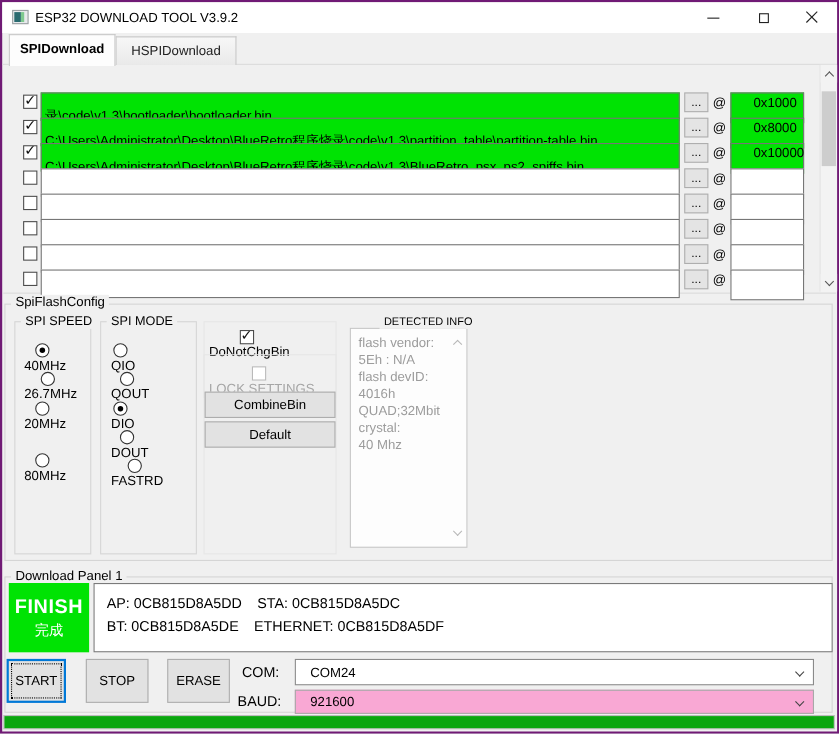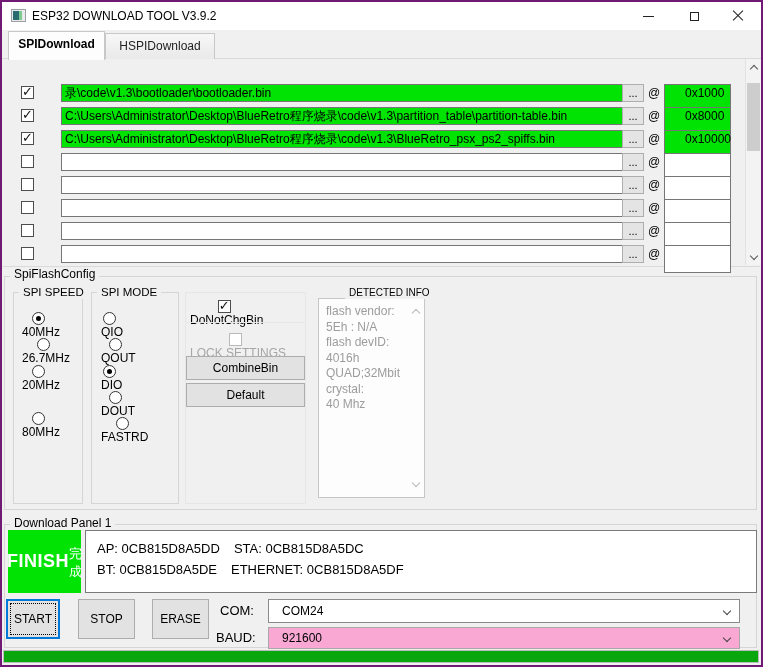--- a/index.html
+++ b/index.html
@@ -28,21 +28,21 @@
        border:1px solid #c8c8c8;border-bottom:none;background:linear-gradient(#f7f7f7,#e9e9e9);color:#222;}
   .tab.active{top:1px;height:29px;background:#fdfdfd;font-weight:bold;z-index:2;color:#000;}
   .tab1{left:6px;width:97px;} .tab2{left:103px;width:110px;}
   
   .filelist{position:absolute;left:1px;top:57px;width:757px;height:208px;background:#f0f0f0;border-bottom:1px solid #dadada;}
   .frow{position:absolute;left:0;height:18px;width:100%;}
   .cb{width:13px;height:13px;border:1px solid #4d4d4d;background:#fff;display:inline-block;position:relative;}
   .cb.checked::after{content:"✓";position:absolute;left:0px;top:-3px;font-size:13px;font-weight:bold;color:#111;font-family:"DejaVu Sans",sans-serif;}
   .frow .cb{position:absolute;left:18px;top:2px;}
   .pfield{position:absolute;left:34px;width:581px;height:18px;border:1px solid #767676;background:#fff;
-          font-size:12px;line-height:16px;padding:0 3px;white-space:nowrap;overflow:hidden;margin-left:24px;}
+          font-size:12px;line-height:16px;padding:12px 3px;white-space:nowrap;overflow:hidden;}
   .afield{position:absolute;left:661px;width:67px;height:28px;border:1px solid #767676;background:#fff;
           font-size:12px;line-height:16px;padding:0 20px;}
   .green{background:#00e303;}
   .browse{position:absolute;left:619px;top:0;width:22px;height:18px;background:#e4e4e4;border:1px solid #aeaeae;
           font-size:11px;line-height:12px;text-align:center;padding:0;font-family:inherit;}
   .at{position:absolute;left:645px;top:0;font-size:12px;line-height:18px;}
   
   .vscroll{position:absolute;left:742px;top:0px;width:16px;height:206px;background:#f3f3f3;border-left:1px solid #e2e2e2;}
   .sbtn{position:absolute;left:0;width:16px;height:16px;display:flex;align-items:center;justify-content:center;background:#f3f3f3;}
   .sbtn.up{top:0;} .sbtn.down{bottom:0;}
@@ -61,21 +61,21 @@
   .opt.disabled .cb{border-color:#b9b9b9;}
   .wbtn{position:absolute;background:#e2e2e2;border:1px solid #adadad;font-size:12px;text-align:center;
         font-family:inherit;padding:0;}
   
   .dinfo{position:absolute;left:316px;top:296px;width:107px;height:200px;background:#fdfdfd;border:1px solid #c6c6c6;
          font-size:12px;color:#9c9c9c;padding:5px 7px;line-height:15.5px;}
   .dinfo .chev{border-color:#b8b8b8;}
   .dchev-up{position:absolute;right:5px;top:8px;} .dchev-down{position:absolute;right:5px;bottom:8px;}
   
   .finish-box{position:absolute;left:6px;top:528px;width:73px;height:63px;background:#00e303;color:#fff;
-              display:flex;flex-direction:row;align-items:center;justify-content:center;}
+              display:flex;flex-direction:column;align-items:center;justify-content:center;}
   .finish-main{font-size:18px;font-weight:bold;letter-spacing:0.5px;}
   .finish-sub{font-size:13px;margin-top:2px;}
   .macbox{position:absolute;left:83px;top:528px;width:672px;height:63px;background:#fff;border:1px solid #7a7a7a;
           font-size:13px;padding:7px 11px;line-height:21px;white-space:nowrap;}
   .macbox b{font-weight:normal;}
   .mac-gap{display:inline-block;width:14px;}
   .btn-start{left:4px;top:597px;width:54px;height:40px;border:2px solid #0078d7;outline:1px dotted #000;outline-offset:-5px;}
   .btn-stop{left:76px;top:597px;width:57px;height:40px;}
   .btn-erase{left:150px;top:597px;width:57px;height:40px;}
   .io-label{position:absolute;font-size:13px;}

